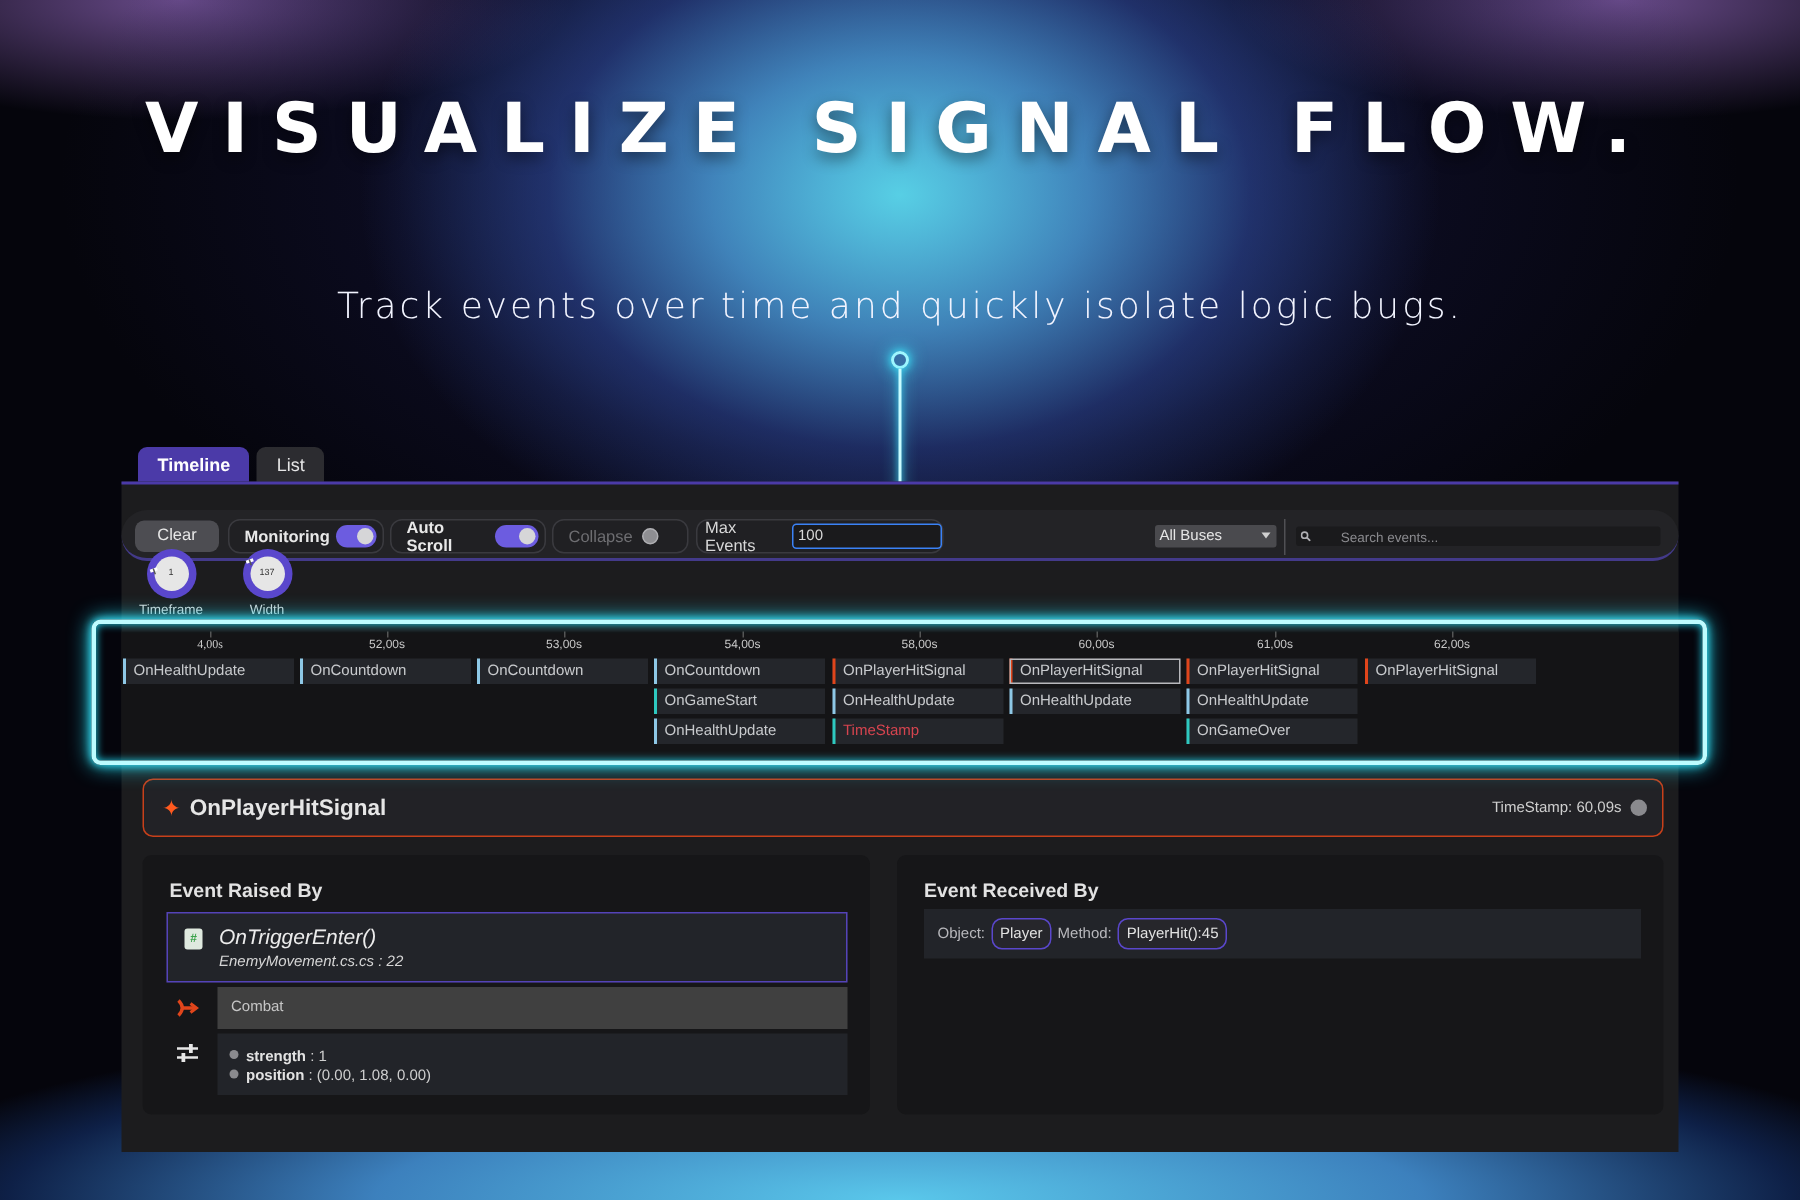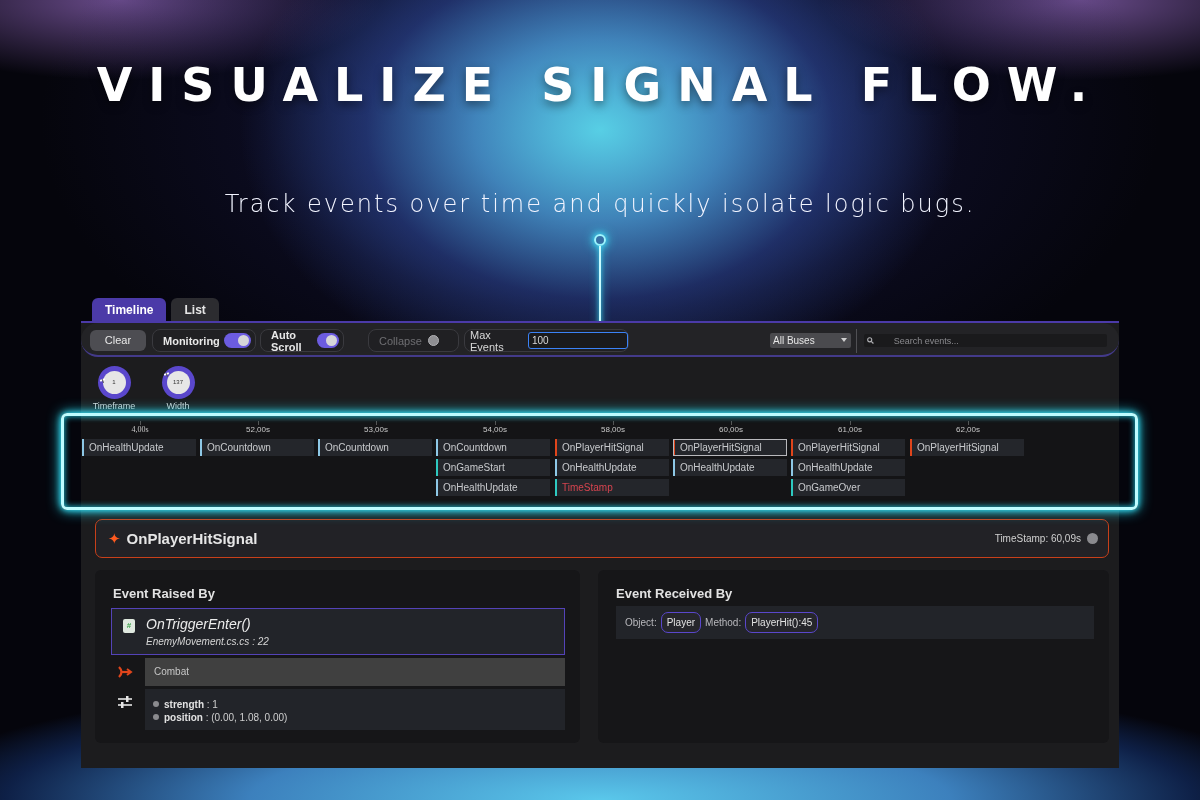--- a/index.html
+++ b/index.html
@@ -47,29 +47,29 @@
   }
 
   
   .tabs { position: absolute; left: 92px; top: 298px; display: flex; gap: 5px; }
   .tab {
     height: 24px; padding: 0 13px; border-radius: 6px 6px 0 0;
     font-size: 12px; font-weight: bold; line-height: 24px; color: #e6e6e6;
     background: #2c2c30;
   }
   .tab.active { background: #4b3aa8; color: #ffffff; }
-  .tab.inactive { font-weight: bold; }
+  .tab.inactive { font-weight: normal; }
 
   .window {
     position: absolute; left: 81px; top: 321px; width: 1038px; height: 447px;
     background: #1c1c1e;
     border-top: 2px solid #4b3aa8;
   }
   .toolbar {
-    position: absolute; left: 0; top: 0; width: 100%; height: 34px;
+    position: absolute; left: 0; top: 17px; width: 100%; height: 34px;
     border-bottom: 2px solid #433a8a;
     background: #232326;
     border-radius: 17px;
   }
   .btn-clear {
     position: absolute; left: 9px; top: 7px; width: 56px; height: 21px;
     background: #4d4d52; border-radius: 6px;
     font-size: 11px; color: #e8e8e8; text-align: center; line-height: 21px;
   }
   .group {
@@ -226,21 +226,21 @@
   <div class="toolbar">
     <div class="btn-clear">Clear</div>
 
     <div class="group" style="left:71px;width:104px;">
       <span>Monitoring</span>
       <div class="toggle">
           <div class="knob"></div>
         </div>
     </div>
 
-    <div class="group" style="left:179px;width:84px;">
+    <div class="group" style="left:179px;width:104px;">
       <span>Auto Scroll</span>
       <div class="toggle">
           <div class="knob"></div>
         </div>
     </div>
 
     <div class="group disabled" style="left:287px;width:91px;">
       <span>Collapse</span>
       <div class="toggle off">
           <div class="knob"></div>

